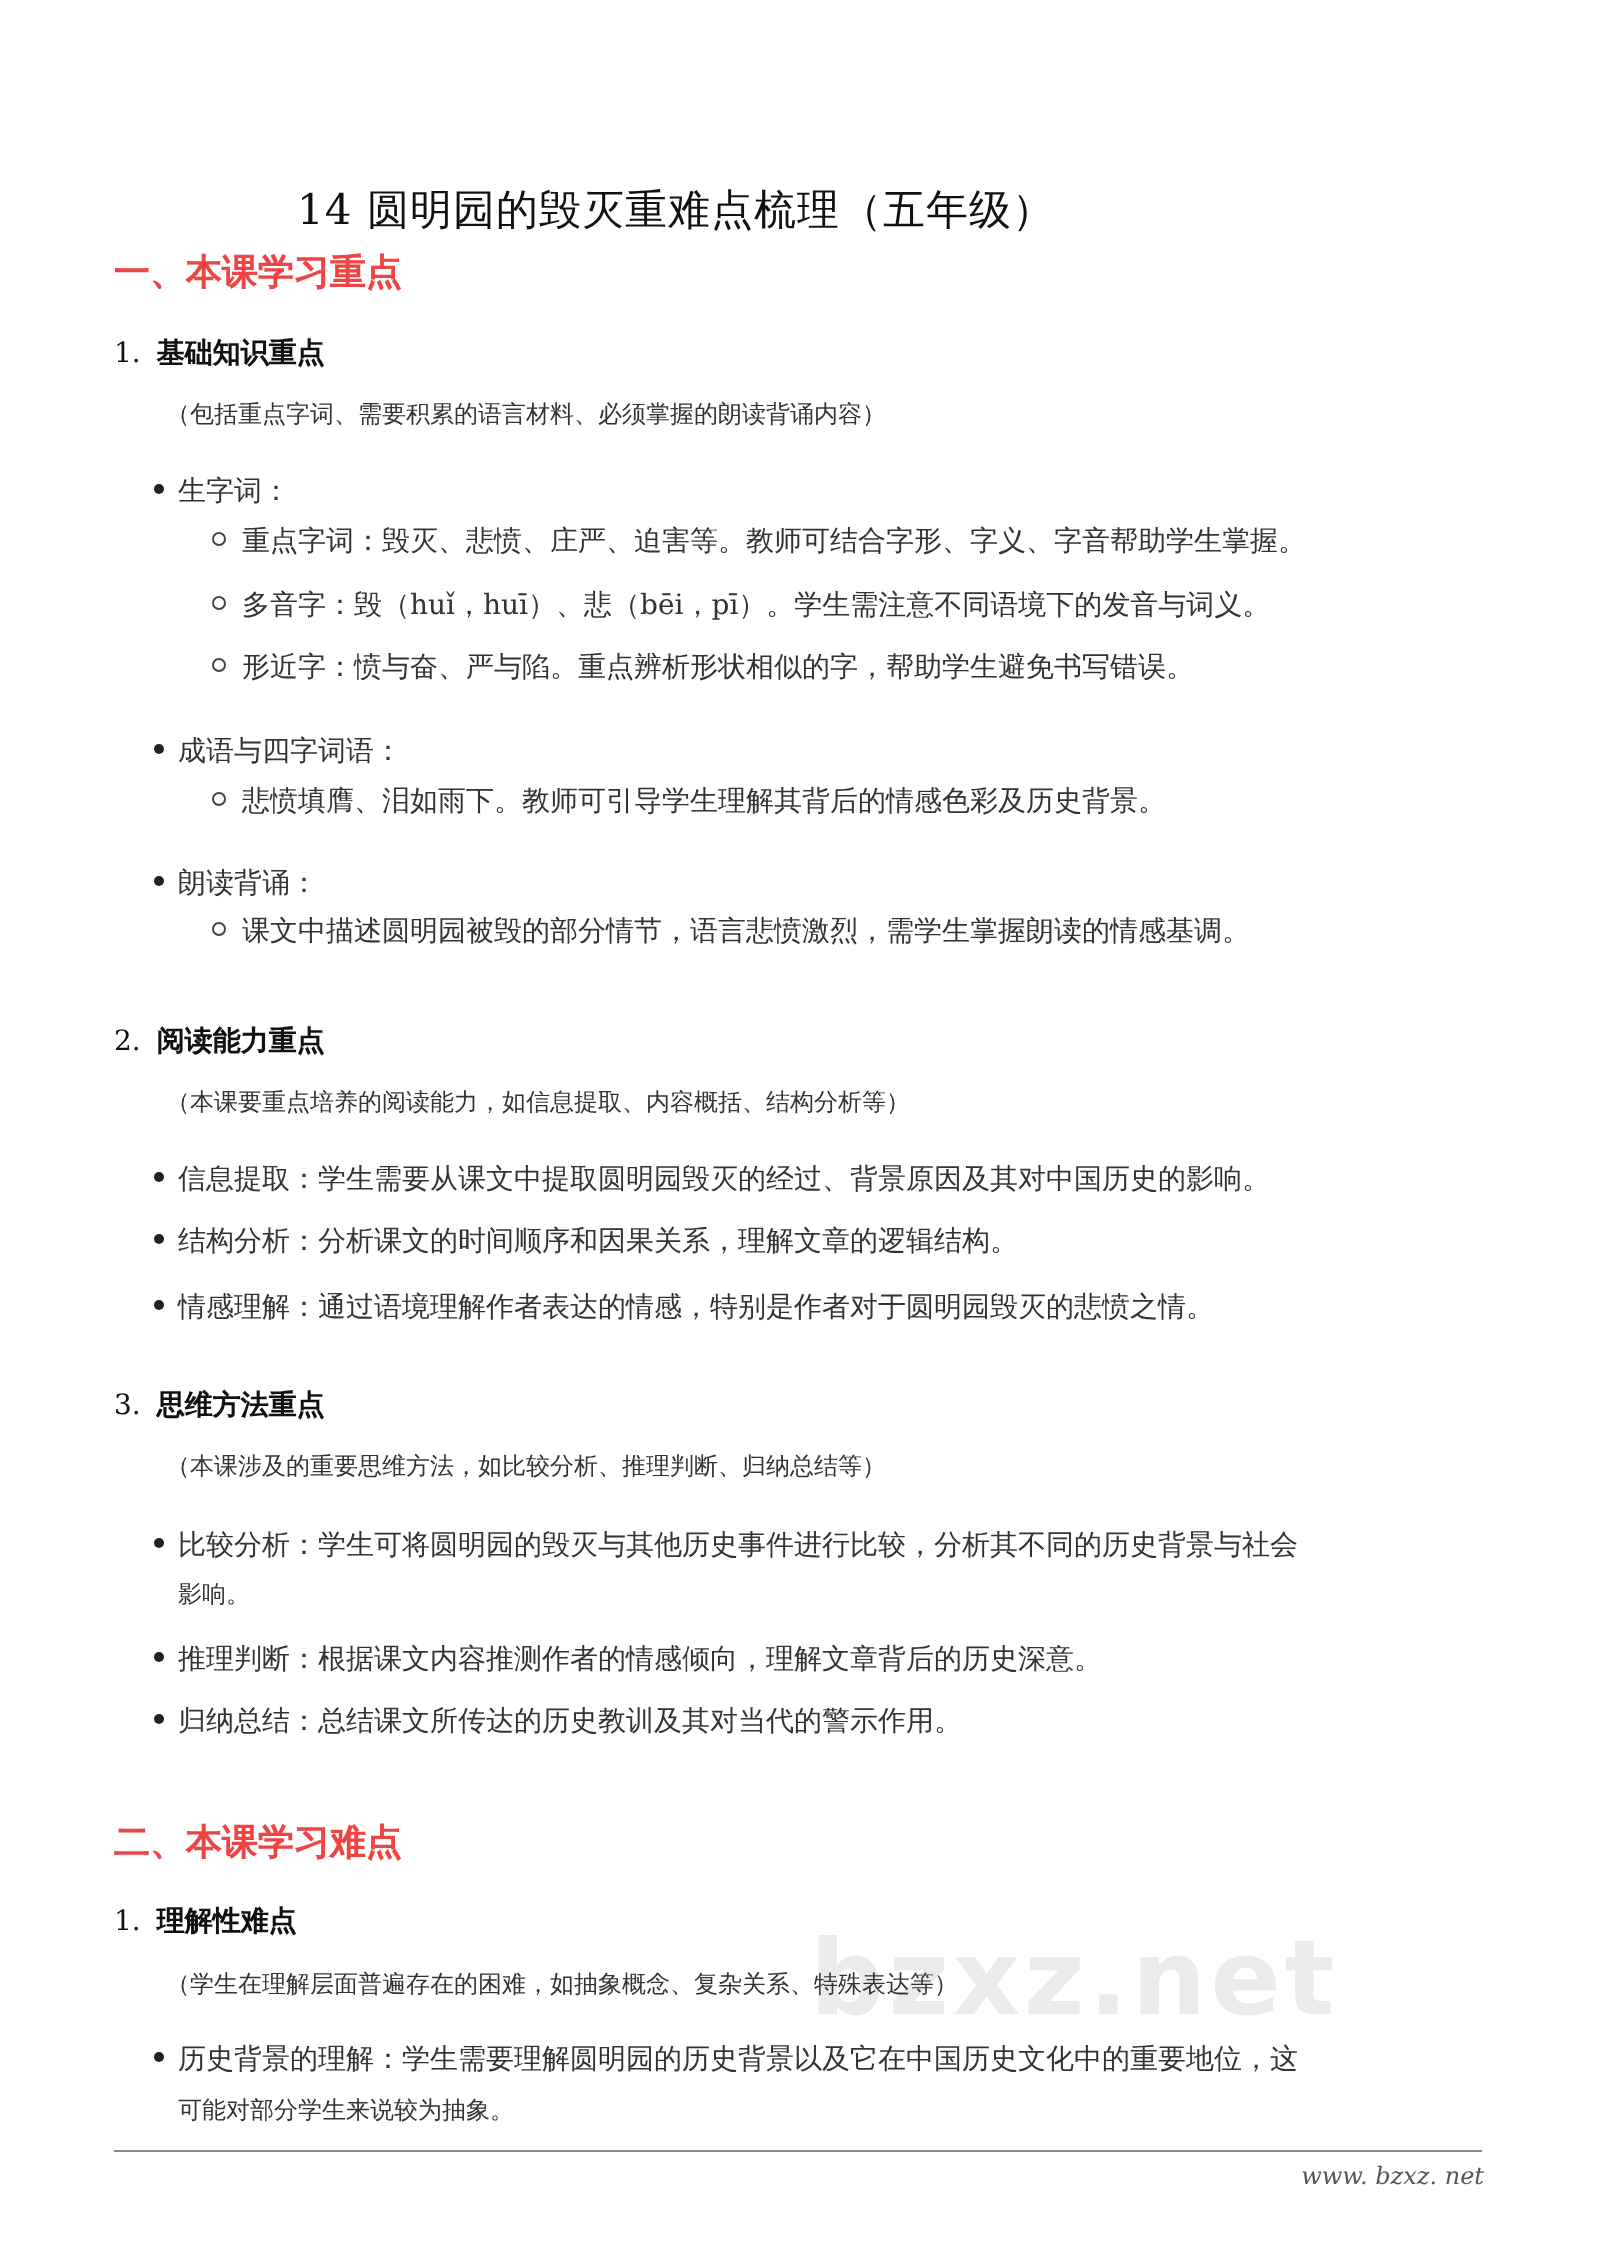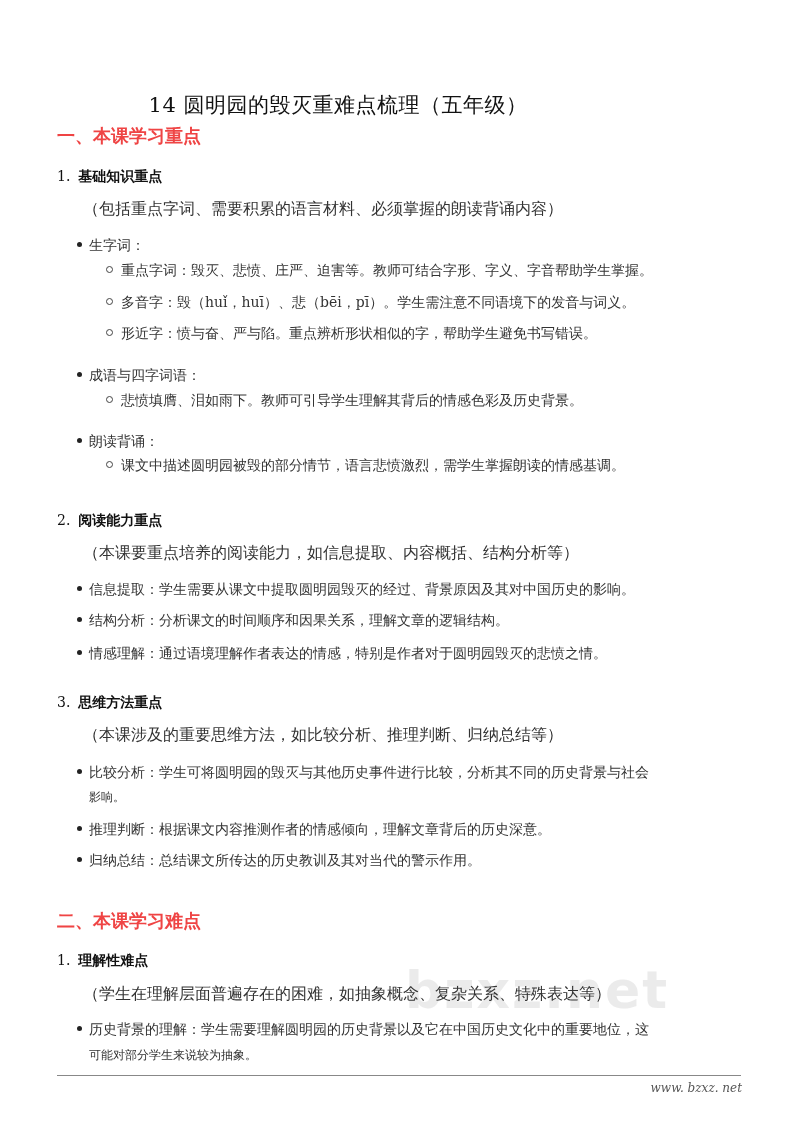--- a/index.html
+++ b/index.html
@@ -6,21 +6,21 @@
     body {
       width: 800px; height: 1130px; background: #ffffff; position: relative; overflow: hidden;
       font-family: "DejaVu Serif", "Liberation Serif", serif; color: #222;
     }
     .page { position: absolute; left: 0; top: 0; width: 800px; height: 1130px; }
     .abs { position: absolute; white-space: nowrap; }
     .title { left: 0; width: 676px; text-align: center; top: 91px; font-size: 21px; color: #111; letter-spacing: 0.5px; }
     .h1 { left: 57px; font-size: 18px; font-weight: bold; font-family: "DejaVu Sans", "Liberation Sans", sans-serif; color: #ef4444; }
     .h2 { left: 57px; font-size: 14px; font-weight: bold; font-family: "DejaVu Sans", "Liberation Sans", sans-serif; color: #111; }
     .h2 .num { font-family: "DejaVu Serif", serif; font-weight: normal; margin-right: 8px; }
-    .note { left: 83px; font-size: 16px; color: #333; }
+    .note { left: 83px; font-size: 12px; color: #333; }
     .b1 { left: 77px; font-size: 14px; color: #333; }
     .b1 .dot { display: inline-block; width: 5px; height: 5px; border-radius: 50%; background: #222; margin-right: 7px; vertical-align: middle; position: relative; top: -2px; }
     .b2 { left: 106px; font-size: 14px; color: #333; }
     .b2 .circ { display: inline-block; width: 5px; height: 5px; border-radius: 50%; border: 1px solid #444; margin-right: 8px; vertical-align: middle; position: relative; top: -2px; }
     .cont { left: 89px; font-size: 12px; color: #333; }
     .rule { position: absolute; left: 57px; top: 1075px; width: 684px; height: 1px; background: #888; }
     .footer { right: 58px; top: 1081px; font-size: 12px; font-style: italic; color: #555; font-family: "DejaVu Serif", serif; }
     .watermark { position: absolute; left: 405px; top: 960px; font-size: 52px; font-weight: bold; font-family: "DejaVu Sans", sans-serif; color: rgba(210,210,210,0.45); letter-spacing: 2px; pointer-events: none; }
   </style>
 </head>

